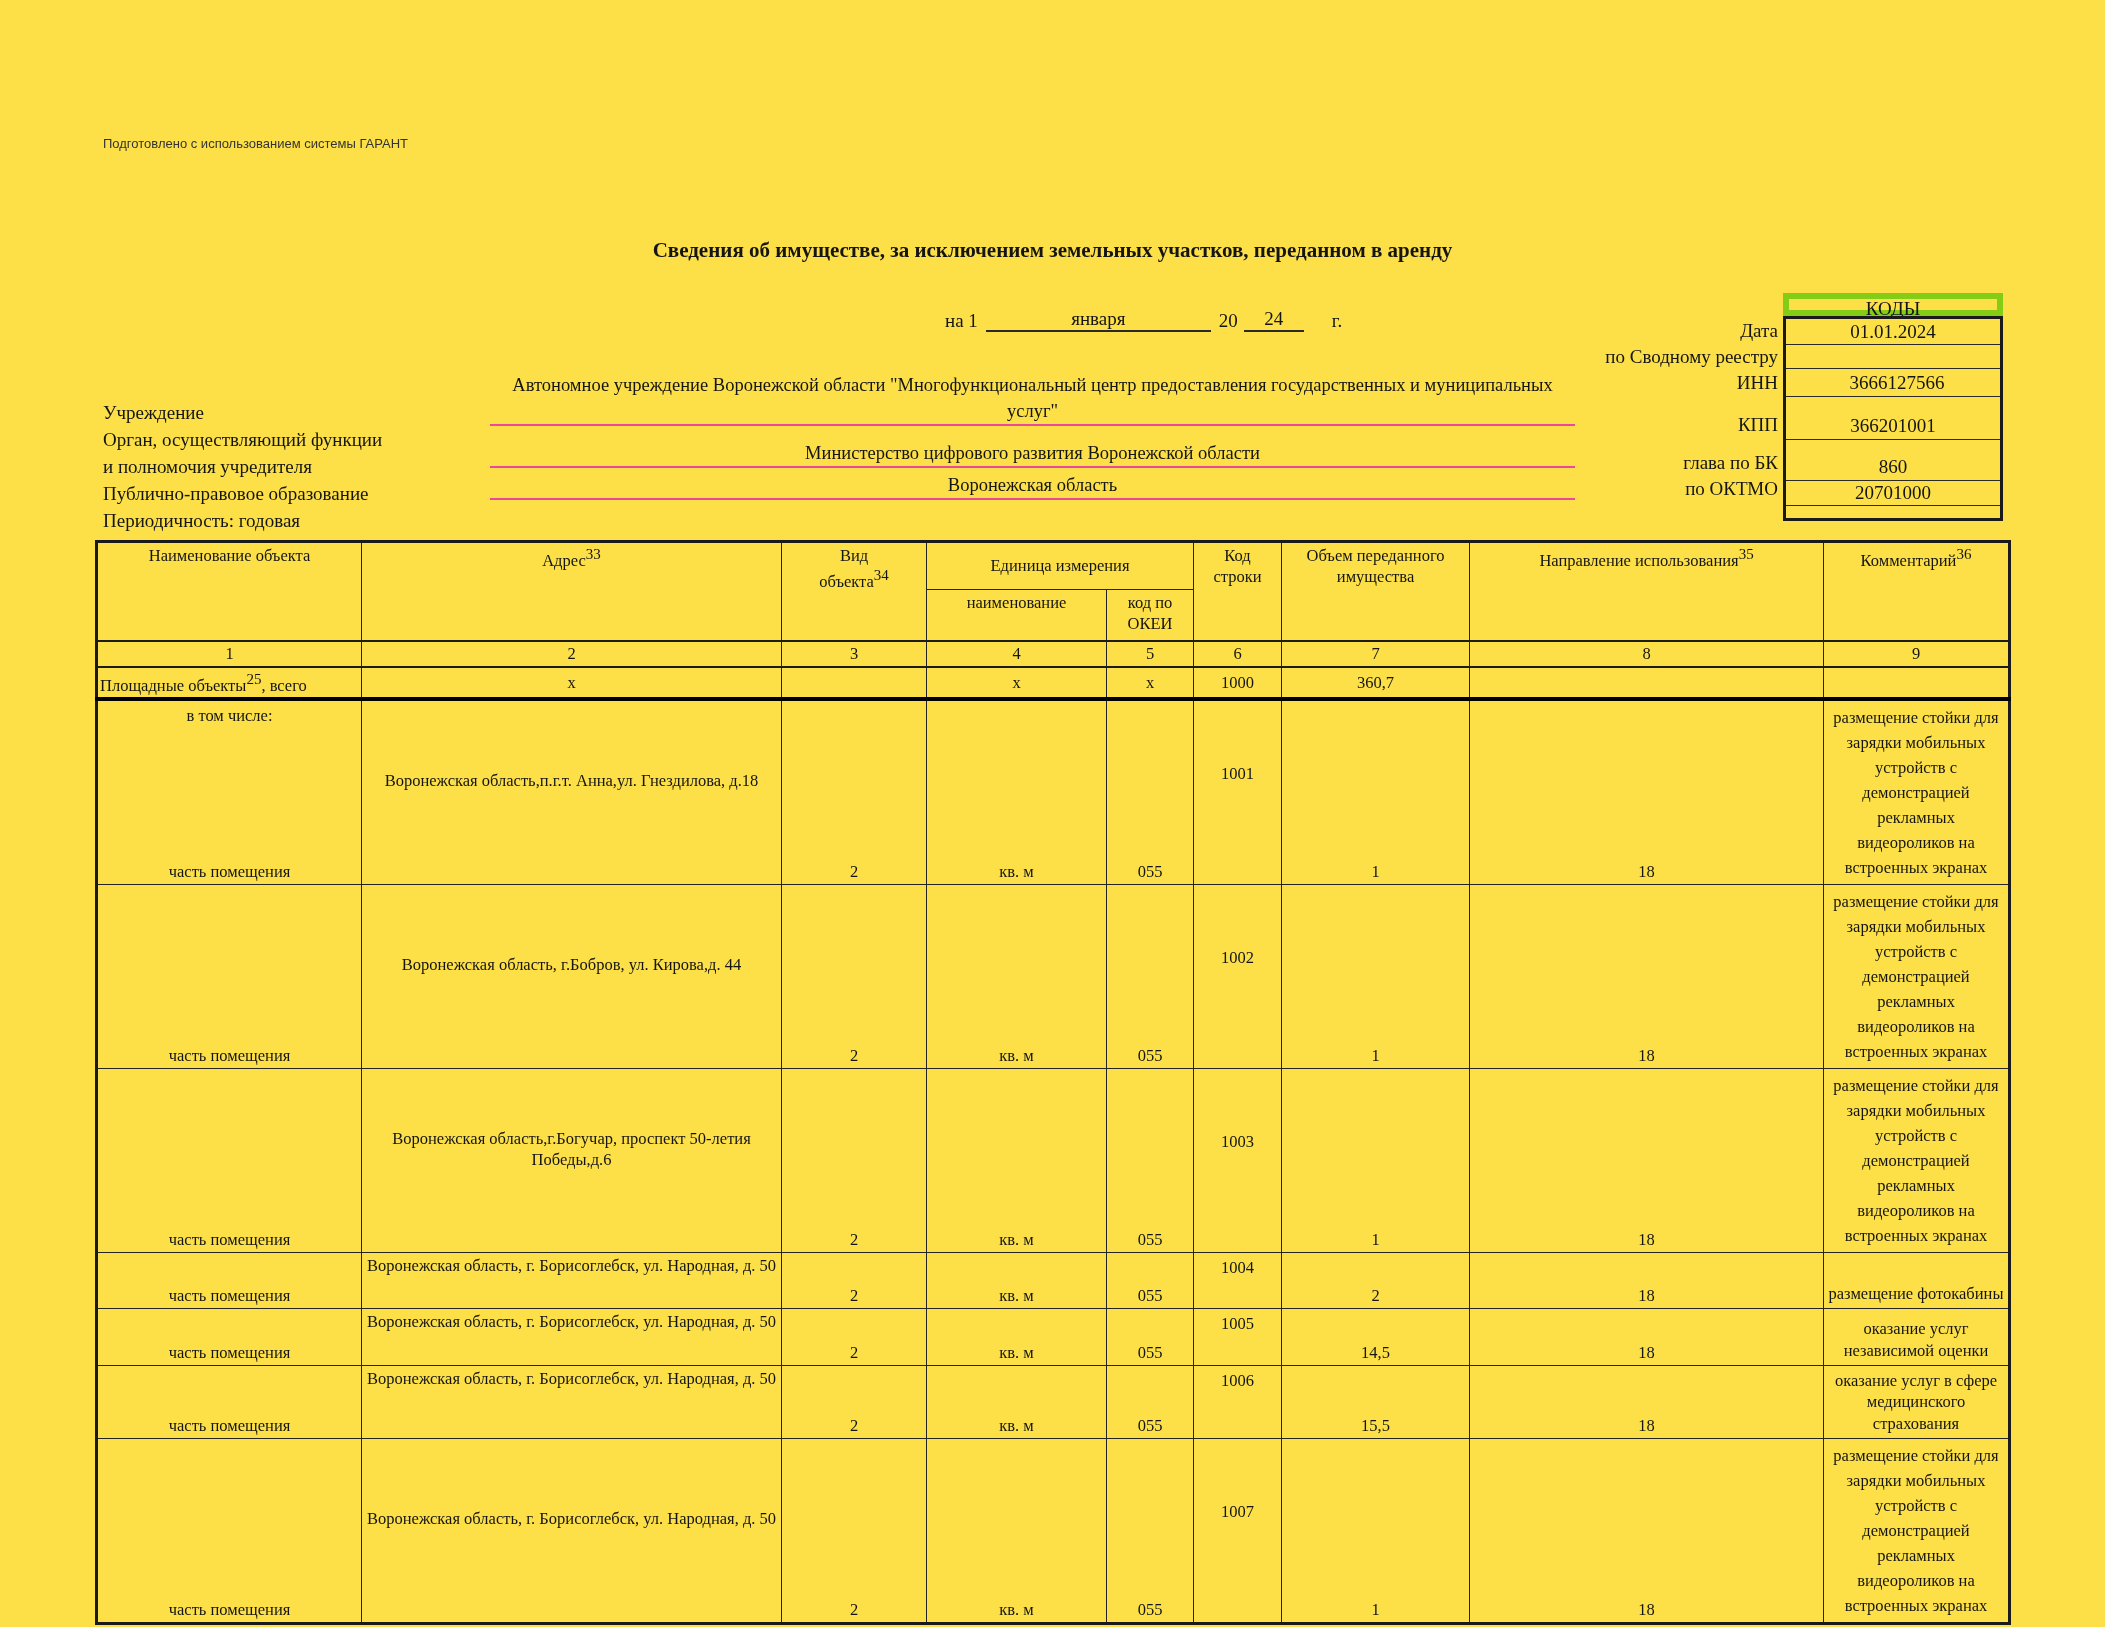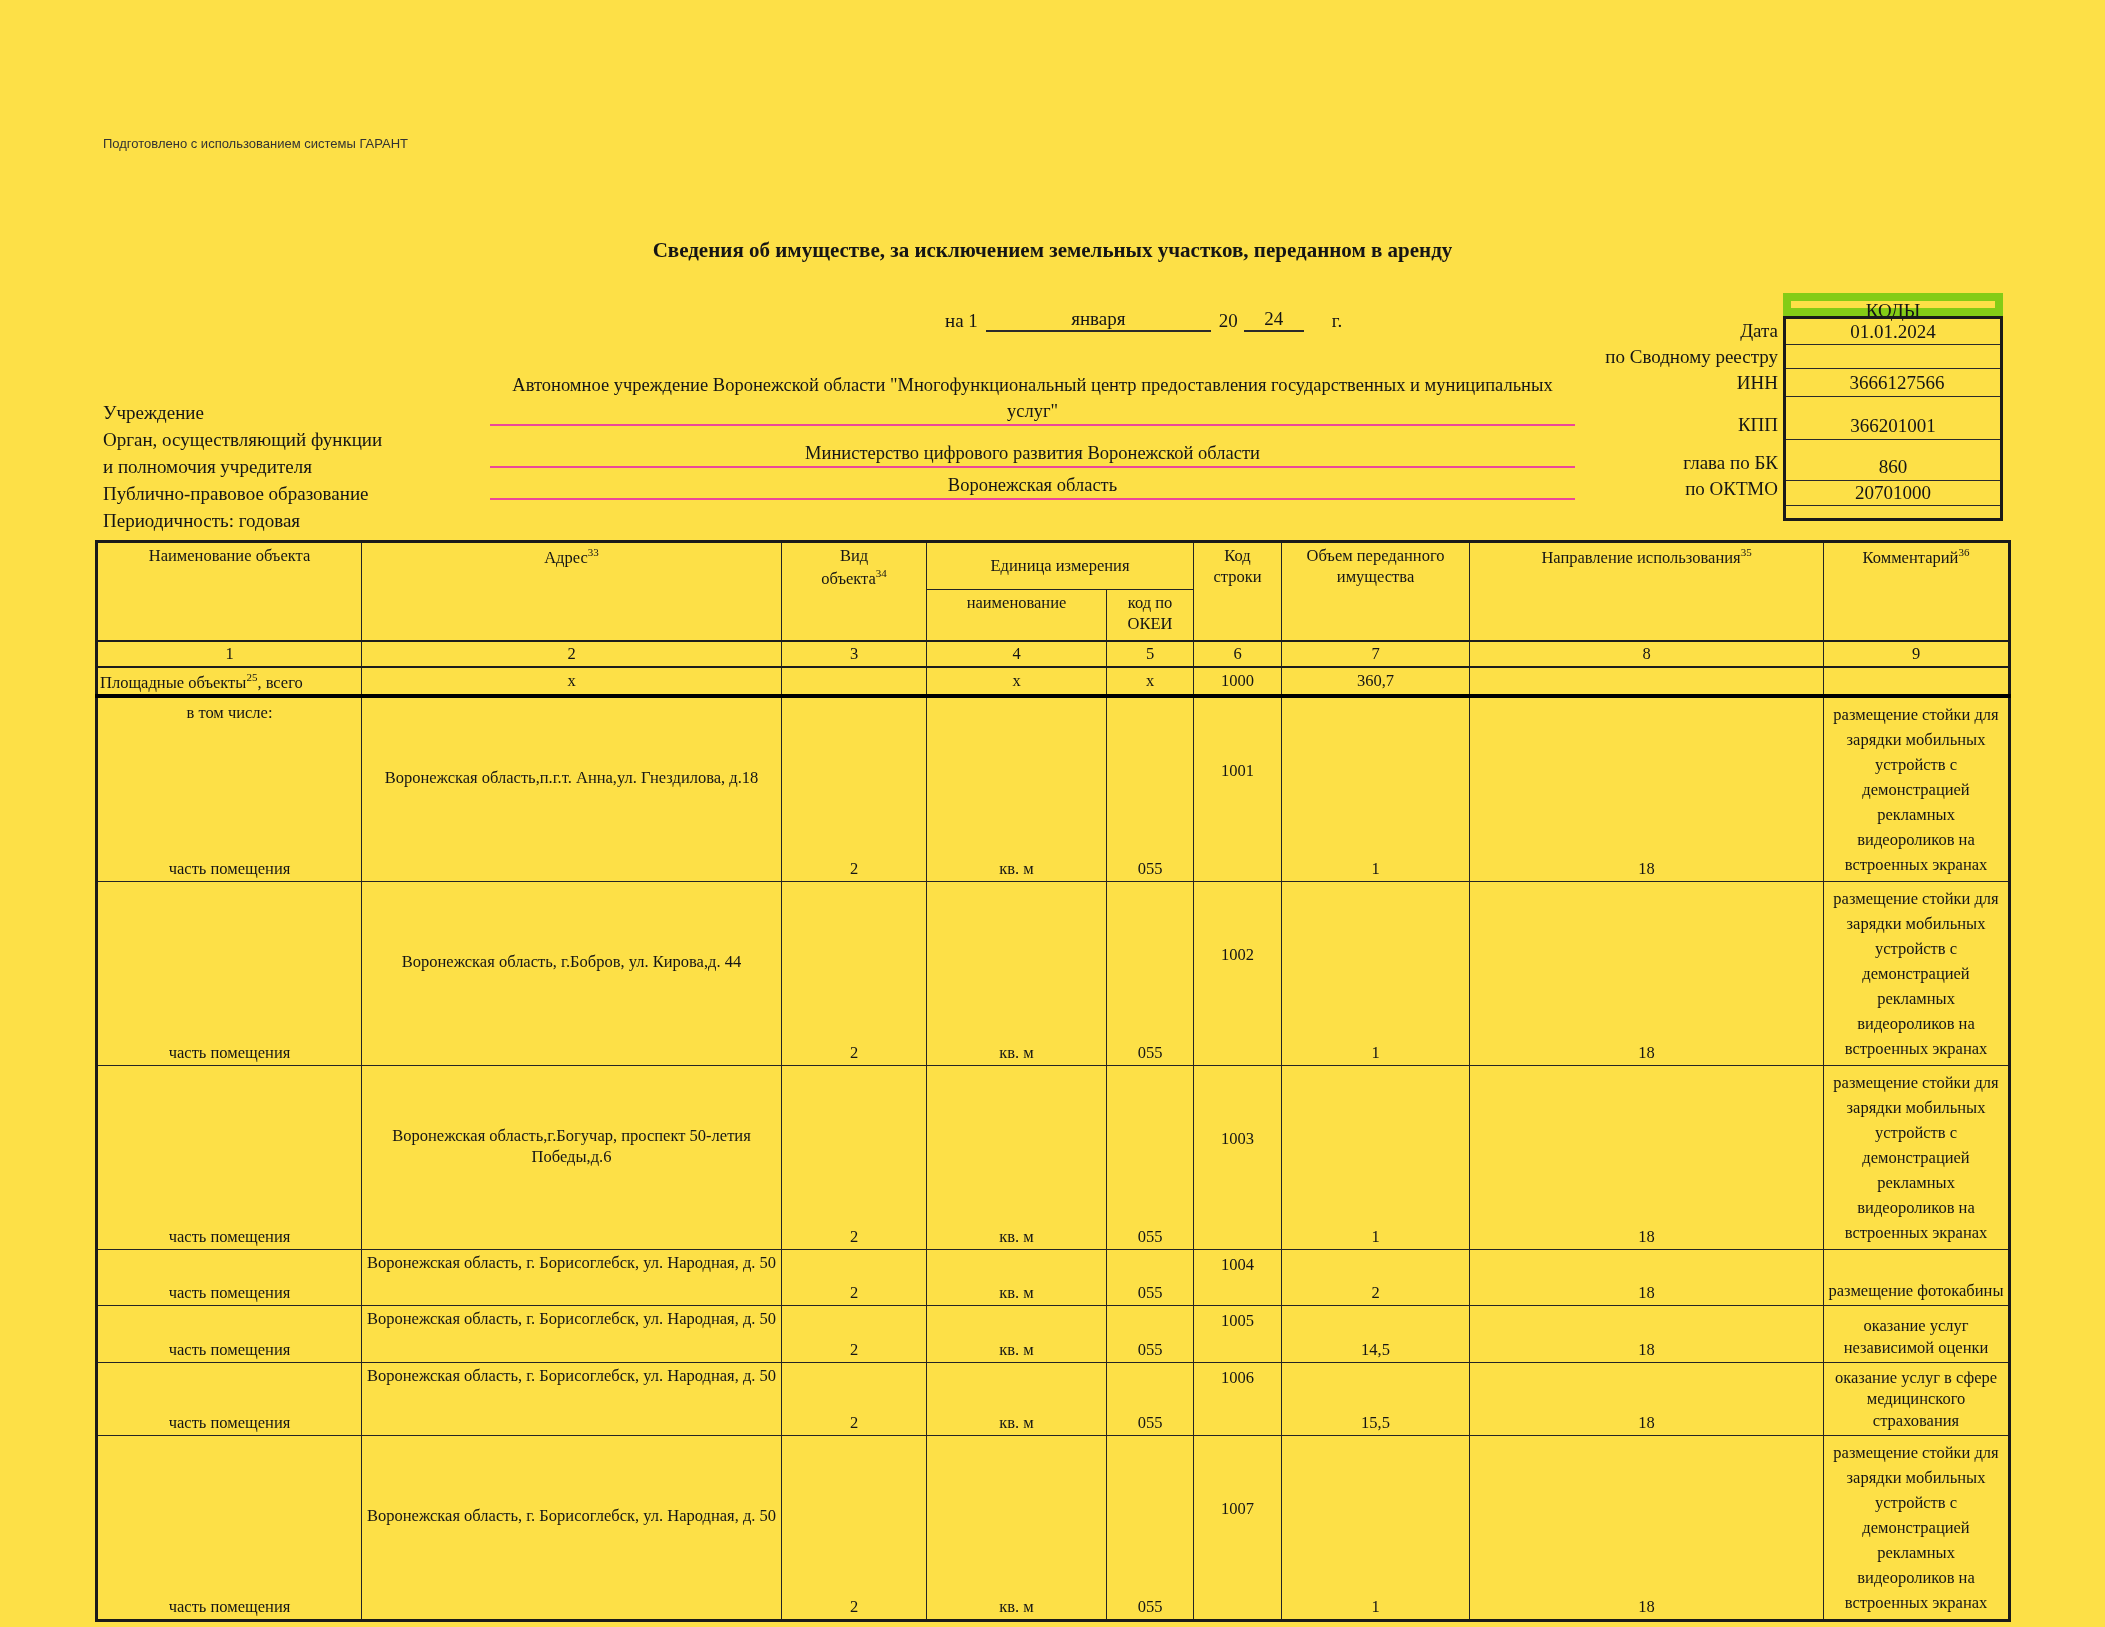--- a/index.html
+++ b/index.html
@@ -23,21 +23,21 @@
     text-align:center;font-weight:bold;font-size:21px;
   }
   
   .date-line{position:absolute;left:945px;top:308px;font-size:19px;white-space:nowrap;}
   .date-line .u{display:inline-block;border-bottom:2px solid #2a2a2a;text-align:center;vertical-align:bottom;}
   .u-month{width:225px;margin:0 8px;}
   .u-year{width:60px;margin-left:6px;margin-right:28px;}
   
   .codes-header{
     position:absolute;left:1783px;top:293px;width:220px;height:23px;
-    border:8px solid #84cc16;box-sizing:border-box;
+    border:6px solid #84cc16;box-sizing:border-box;
     text-align:center;font-size:19px;line-height:20px;
   }
   .codes-body{
     position:absolute;left:1783px;top:316px;width:220px;height:205px;
     border:3px solid #1a1a1a;box-sizing:border-box;
     display:flex;flex-direction:column;
   }
   .code-row{border-bottom:1.5px solid #2a2a2a;box-sizing:border-box;font-size:19px;text-align:center;
     display:flex;align-items:center;justify-content:center;}
   .code-row.vb{align-items:flex-end;padding-bottom:2px;}
@@ -74,21 +74,21 @@
   
   td.cell{text-align:center;vertical-align:bottom;padding-bottom:7px;}
   td.name-cell{vertical-align:bottom;text-align:center;position:relative;padding-bottom:8px;}
   .group-label{position:absolute;top:4px;left:0;right:0;text-align:center;}
   tr.tall td.addr-cell{vertical-align:middle;padding-bottom:26px;}
   tr.tall td.code-cell{vertical-align:middle;padding-bottom:40px;}
   tr.tall td.comment-cell{vertical-align:middle;line-height:25px;padding:4px 6px;}
   tr.short td.addr-cell{vertical-align:top;padding-top:2px;}
   tr.short td.code-cell{vertical-align:top;padding-top:4px;}
   tr.short td.comment-cell{vertical-align:bottom;line-height:21.5px;padding-bottom:4px;}
-  sup{font-size:11px;text-align:right;}
+  sup{font-size:15px;text-align:right;}
 </style>
 </head>
 <body>
 
 <div class="page">
 
   <div class="watermark">Подготовлено с использованием системы ГАРАНТ</div>
 
   <div class="doc-title">Сведения об имуществе, за исключением земельных участков, переданном в аренду</div>
 

